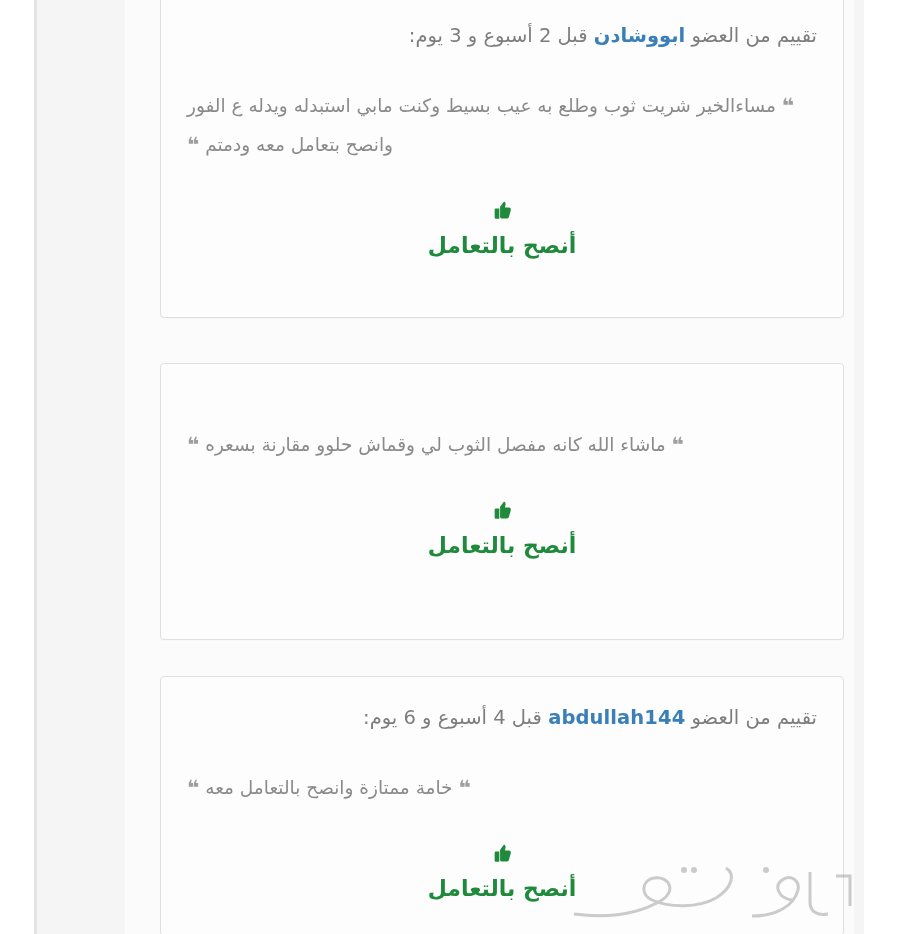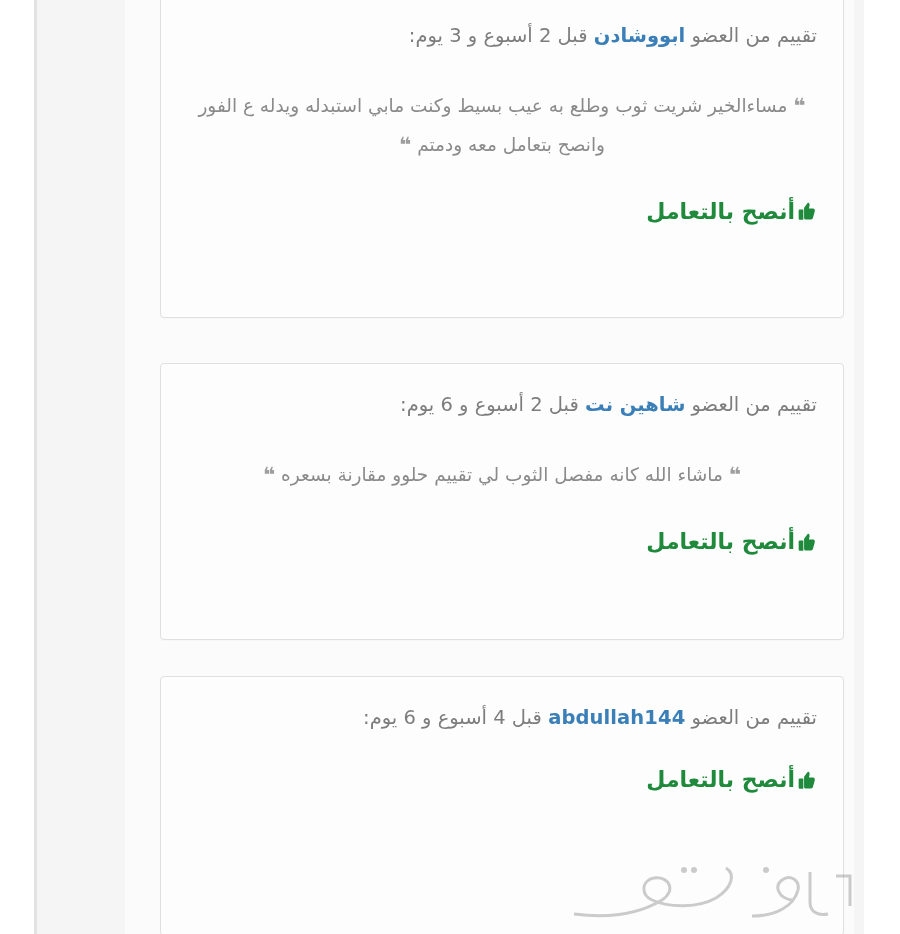--- a/index.html
+++ b/index.html
@@ -91,45 +91,45 @@
   }
   .member-name.latin {
     font-family: "DejaVu Sans", "Liberation Sans", sans-serif;
     direction: ltr;
     unicode-bidi: embed;
     text-align: right;
   }
 
   .review-body {
     direction: rtl;
-    text-align: center;
+    text-align: left;
     color: #8a8a8a;
     font-size: 18.5px;
     line-height: 1.85;
     margin-top: 36px;
   }
   .quote-mark {
     color: #9e9e9e;
     font-weight: bold;
     font-size: 21px;
     vertical-align: -1px;
   }
 
   .recommend {
     direction: rtl;
     text-align: right;
     color: #1f8a3b;
     font-weight: bold;
     font-size: 22px;
     margin-top: 34px;
     display: flex;
-    flex-direction: row;
+    flex-direction: column;
     justify-content: flex-start;
     align-items: center;
-    gap: 0;
+    gap: 12px;
   }
   .thumb-icon {
     display: inline-block;
     width: 22px;
     height: 22px;
     position: relative;
     flex: 0 0 auto;
   }
   .thumb-icon svg { display: block; }
 
@@ -171,45 +171,45 @@
           <span class="thumb-icon">
             <svg viewBox="0 0 24 24" width="22" height="22" aria-hidden="true">
               <path fill="#1f8a3b" d="M9.1 21.5H5.4c-.8 0-1.4-.6-1.4-1.4v-8.3c0-.8.6-1.4 1.4-1.4h3.7v11.1zM21.6 11.2c0-1-.8-1.8-1.8-1.8h-4.6l.7-3.3c.2-1-.1-2-.8-2.7-.4-.4-1.1-.4-1.5.1l-3.3 4.3c-.2.3-.4.6-.4 1v10.8c0 .9.7 1.6 1.6 1.6h6.2c.8 0 1.5-.5 1.7-1.3l2-6.7c.1-.2.1-.4.1-.6l.1-1.4z"></path>
             </svg>
           </span>
           <span>أنصح بالتعامل</span>
         </div>
       </div>
 
       <div class="review-card card-2">
-        <div class="review-head">
-          <span>تقييم من العضو</span>
-          <span class="member-name">شاهين نت</span>
-          <span>قبل 2 أسبوع و 6 يوم:</span>
-        </div>
         <div class="review-body">
           <span class="quote-mark">❝</span>
-          <span>ماشاء الله كانه مفصل الثوب لي تقييم حلوو مقارنة بسعره</span>
+          <span>ماشاء الله كانه مفصل الثوب لي وقماش حلوو مقارنة بسعره</span>
           <span class="quote-mark">❝</span>
         </div>
         <div class="recommend">
           <span class="thumb-icon">
             <svg viewBox="0 0 24 24" width="22" height="22" aria-hidden="true">
               <path fill="#1f8a3b" d="M9.1 21.5H5.4c-.8 0-1.4-.6-1.4-1.4v-8.3c0-.8.6-1.4 1.4-1.4h3.7v11.1zM21.6 11.2c0-1-.8-1.8-1.8-1.8h-4.6l.7-3.3c.2-1-.1-2-.8-2.7-.4-.4-1.1-.4-1.5.1l-3.3 4.3c-.2.3-.4.6-.4 1v10.8c0 .9.7 1.6 1.6 1.6h6.2c.8 0 1.5-.5 1.7-1.3l2-6.7c.1-.2.1-.4.1-.6l.1-1.4z"></path>
             </svg>
           </span>
           <span>أنصح بالتعامل</span>
         </div>
       </div>
 
       <div class="review-card card-3">
         <div class="review-head">
           <span>تقييم من العضو</span>
           <span class="member-name latin">abdullah144</span>
           <span>قبل 4 أسبوع و 6 يوم:</span>
+        </div>
+        <div class="review-body">
+          <span class="quote-mark">❝</span>
+          <span>خامة ممتازة وانصح بالتعامل معه</span>
+          <span class="quote-mark">❝</span>
         </div>
         <div class="recommend">
           <span class="thumb-icon">
             <svg viewBox="0 0 24 24" width="22" height="22" aria-hidden="true">
               <path fill="#1f8a3b" d="M9.1 21.5H5.4c-.8 0-1.4-.6-1.4-1.4v-8.3c0-.8.6-1.4 1.4-1.4h3.7v11.1zM21.6 11.2c0-1-.8-1.8-1.8-1.8h-4.6l.7-3.3c.2-1-.1-2-.8-2.7-.4-.4-1.1-.4-1.5.1l-3.3 4.3c-.2.3-.4.6-.4 1v10.8c0 .9.7 1.6 1.6 1.6h6.2c.8 0 1.5-.5 1.7-1.3l2-6.7c.1-.2.1-.4.1-.6l.1-1.4z"></path>
             </svg>
           </span>
           <span>أنصح بالتعامل</span>
         </div>
       </div>

